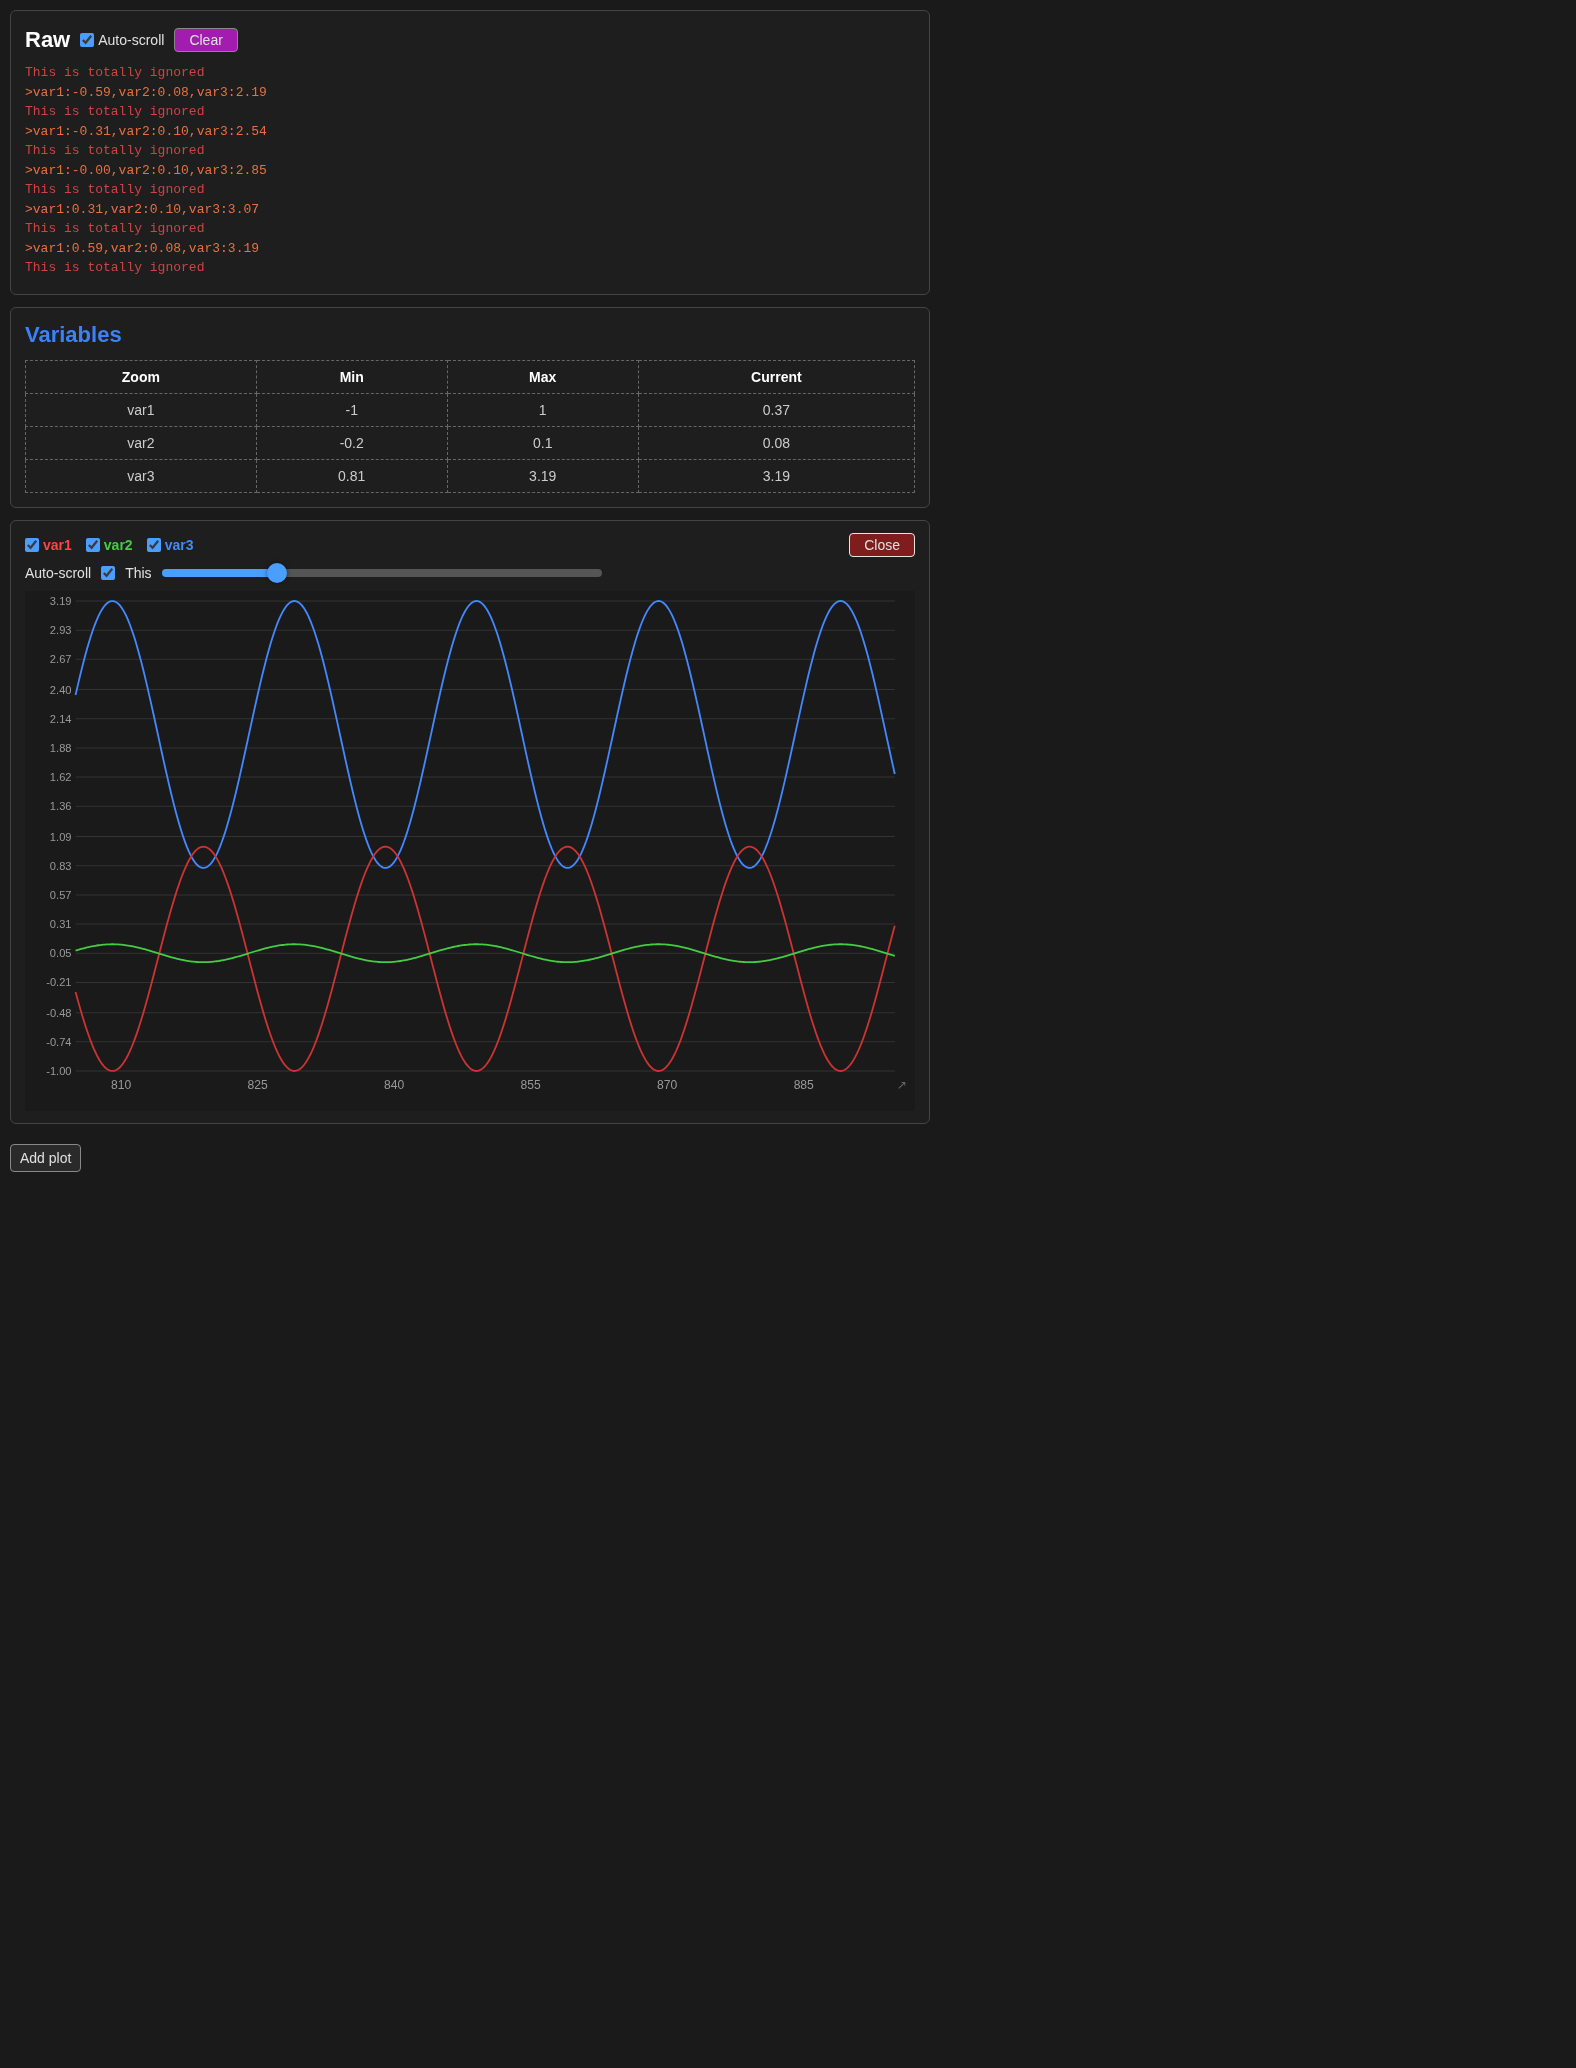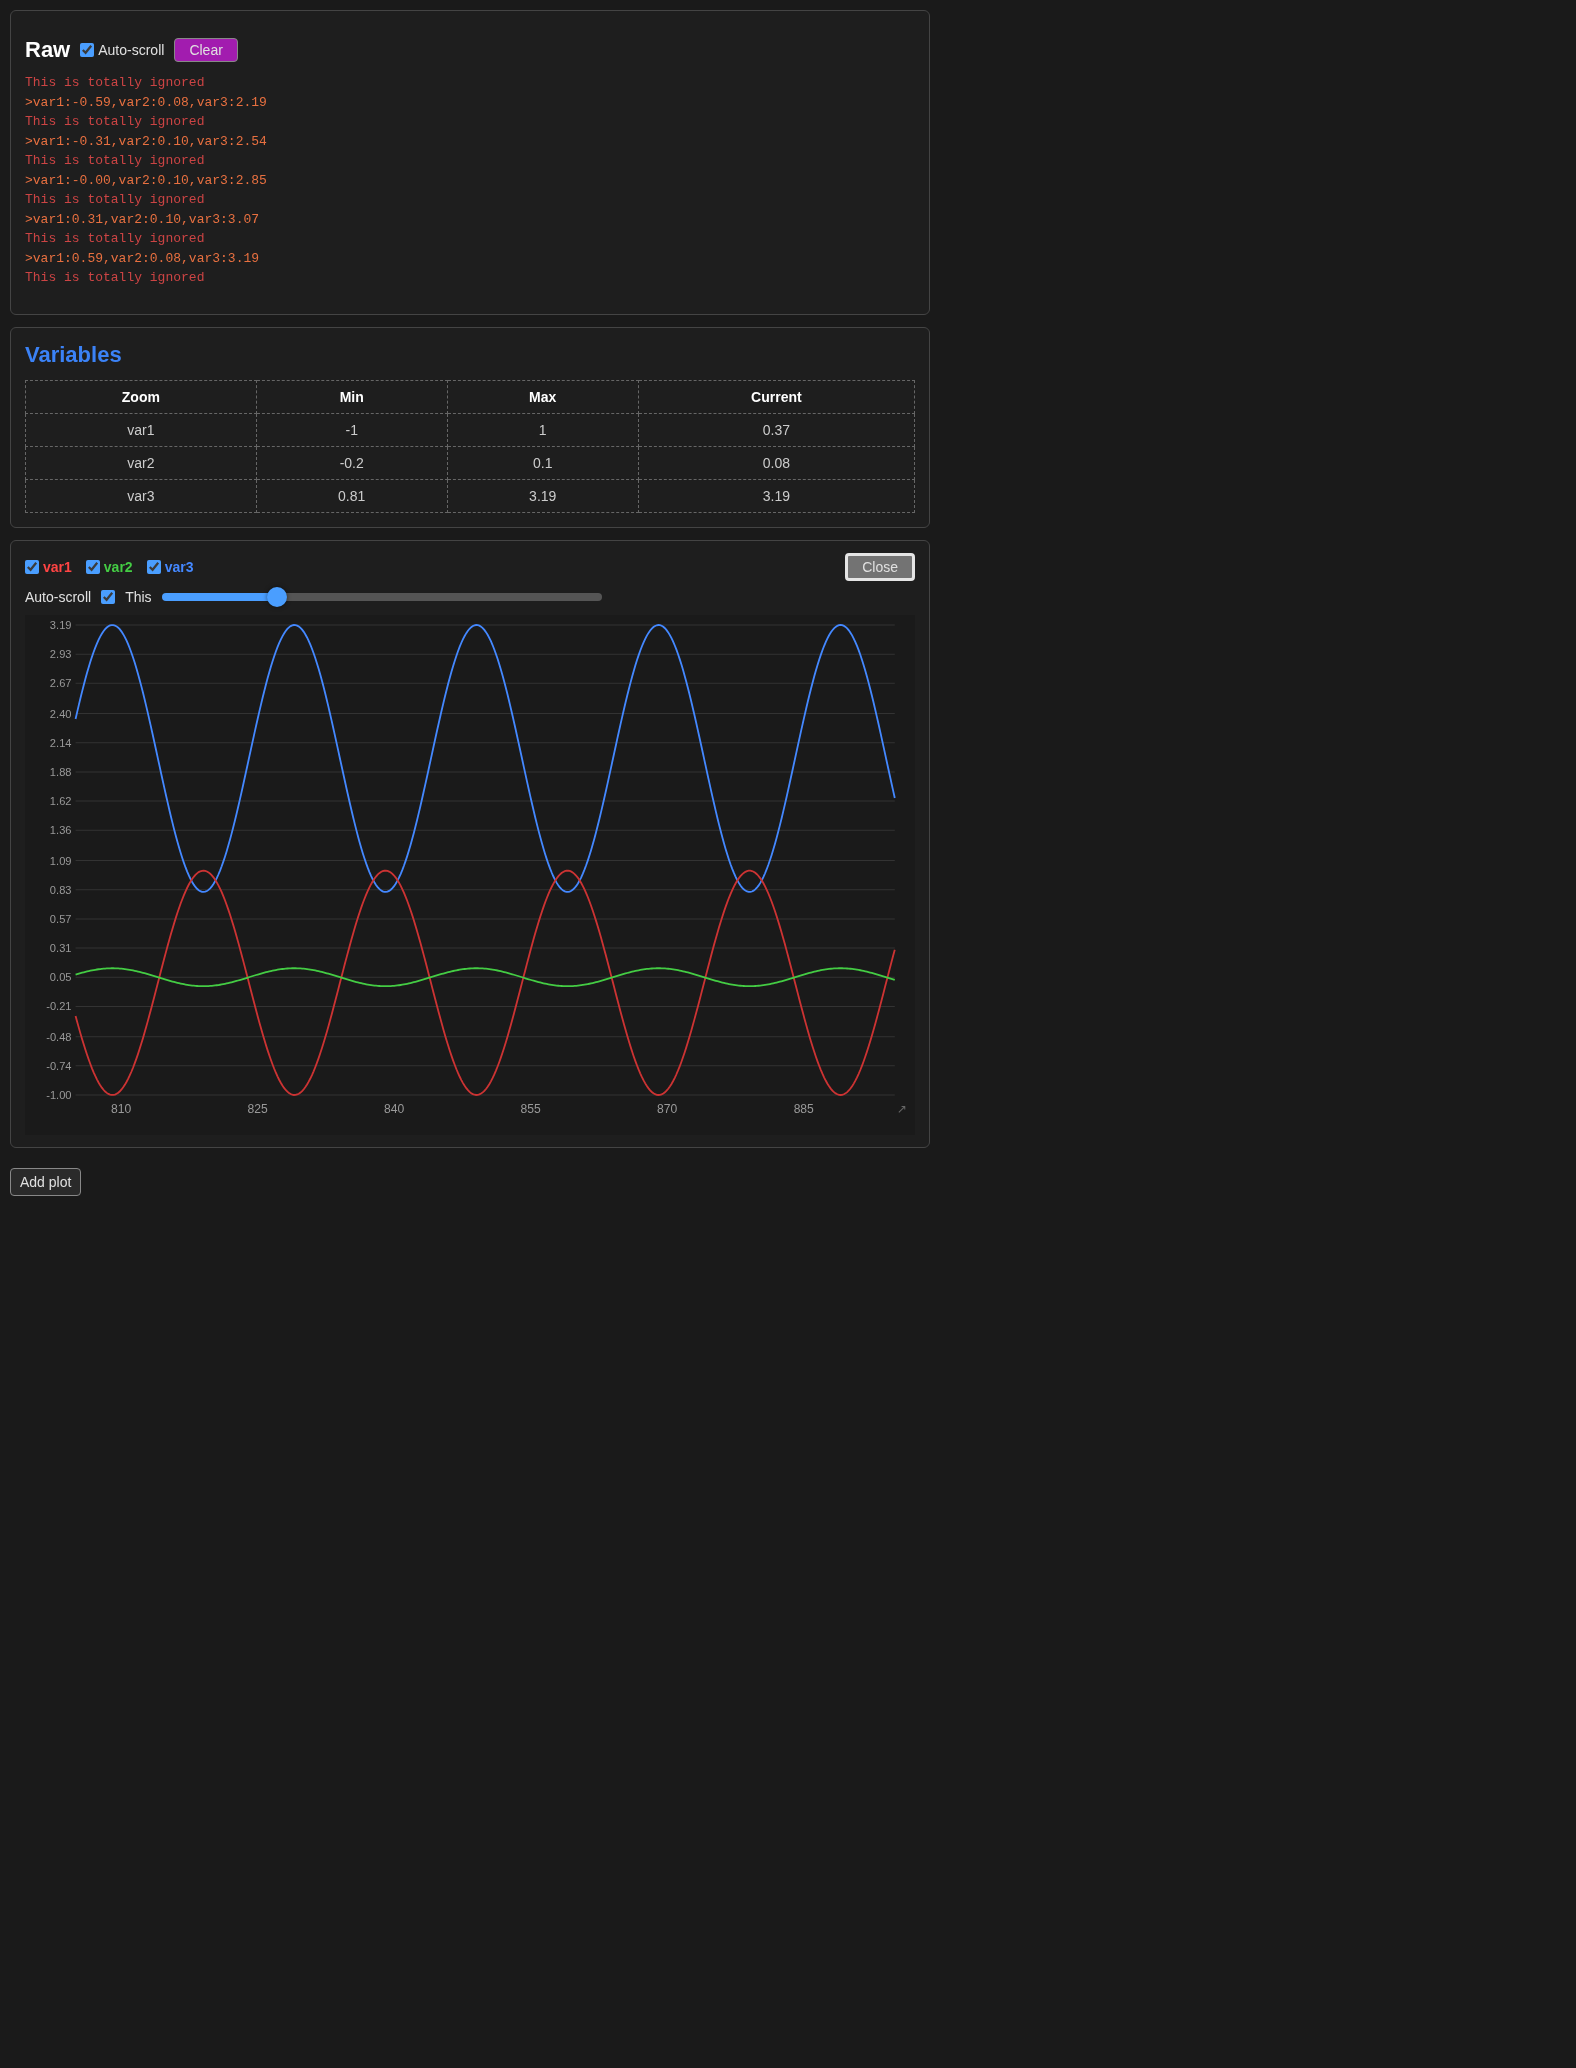--- a/index.html
+++ b/index.html
@@ -10,21 +10,21 @@
       width: 940px;
       min-height: 2068px;
       padding: 10px;
     }
 
     
     .raw-section {
       background: #1e1e1e;
       border: 1px solid #444;
       border-radius: 6px;
-      padding: 26px 14px;
+      padding: 16px 14px;
       margin-bottom: 12px;
     }
     .raw-header {
       display: flex;
       align-items: center;
       gap: 10px;
       margin-bottom: 10px;
     }
     .raw-title {
       font-size: 22px;
@@ -124,22 +124,22 @@
     }
     .plot-var-label input[type="checkbox"] {
       accent-color: #4a9eff;
       width: 14px;
       height: 14px;
     }
     .var1-color { color: #ff4444; }
     .var2-color { color: #44cc44; }
     .var3-color { color: #4488ff; }
     .close-btn {
-      background: #737373;
-      border: 3px solid #e5e5e5;
+      background: #7f1d1d;
+      border: 1px solid #e5e5e5;
       border-radius: 4px;
       color: #e0e0e0;
       padding: 3px 14px;
       font-size: 14px;
       cursor: pointer;
     }
     .plot-controls {
       display: flex;
       align-items: center;
       gap: 10px;

